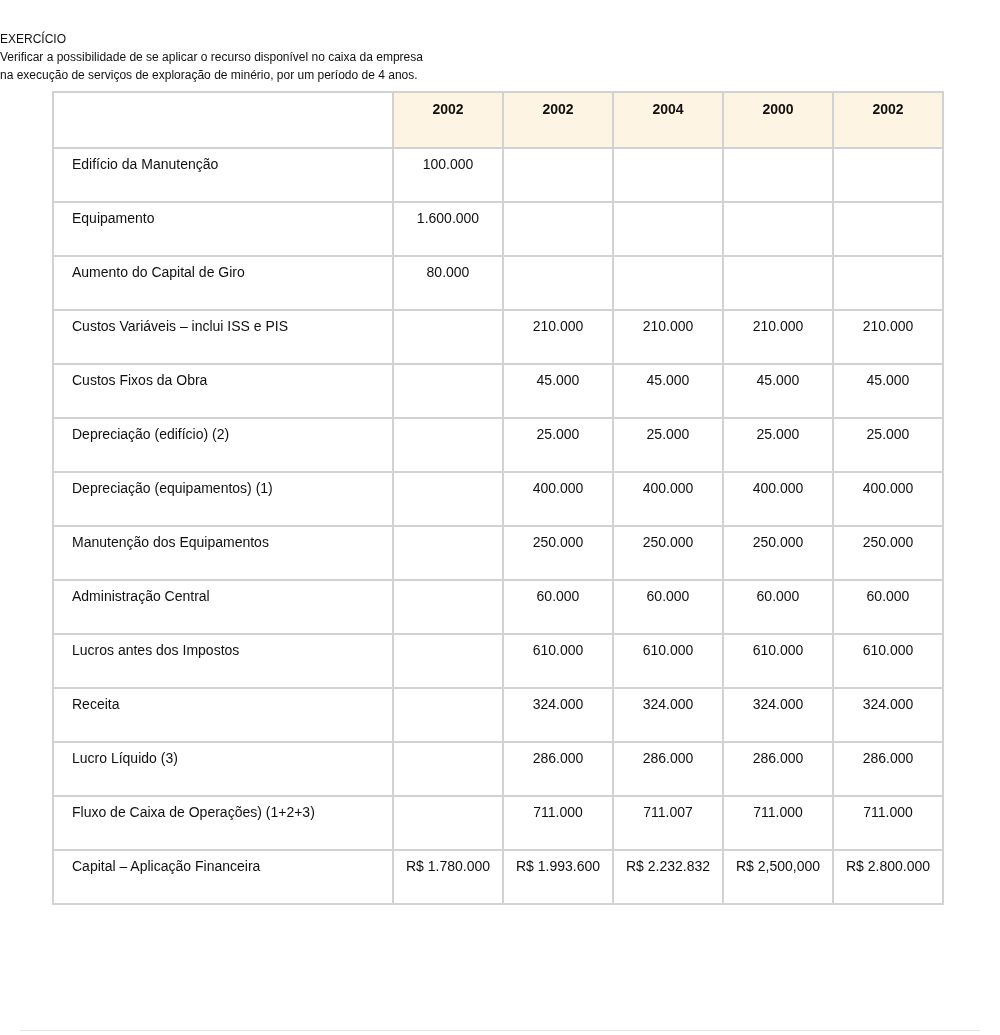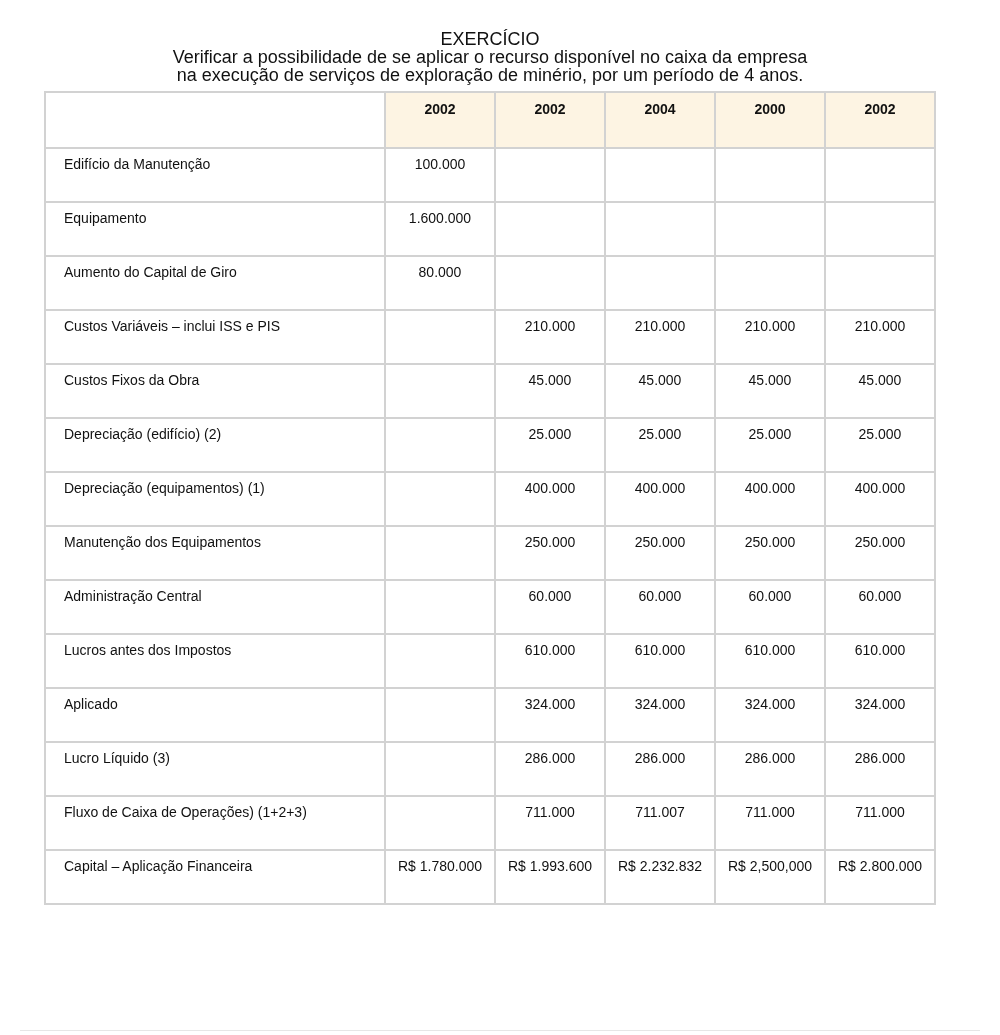--- a/index.html
+++ b/index.html
@@ -2,25 +2,25 @@
 <html><head>
 <meta charset="utf-8">
 <style>
   html, body { margin: 0; padding: 0; background: #ffffff; }
   body {
     width: 1000px; height: 1035px; position: relative; overflow: hidden;
     font-family: "Liberation Sans", sans-serif; color: #111;
   }
   .title-block {
     position: absolute; left: 0; top: 30px; width: 980px;
-    text-align: center; font-size: 18px; line-height: 18px;
+    font-size: 12px; line-height: 18px;
   }
   .title-block div { margin: 0; }
   .sheet {
-    position: absolute; left: 44px; top: 91px;
+    position: absolute; left: 52px; top: 91px;
     border-collapse: collapse;
     border: 2px solid #ec4899;
   }
   .sheet td, .sheet th {
     border: 2px solid #d2d2d2;
     height: 50px; vertical-align: top;
     font-size: 14px; padding: 7px 0 0 0;
     box-sizing: border-box;
   }
   .sheet th {
@@ -132,21 +132,21 @@
       </tr>
       <tr>
         <td class="label">Lucros antes dos Impostos</td>
         <td class="val"></td>
         <td class="val">610.000</td>
         <td class="val">610.000</td>
         <td class="val">610.000</td>
         <td class="val">610.000</td>
       </tr>
       <tr>
-        <td class="label">Aplicado</td>
+        <td class="label">Receita</td>
         <td class="val"></td>
         <td class="val">324.000</td>
         <td class="val">324.000</td>
         <td class="val">324.000</td>
         <td class="val">324.000</td>
       </tr>
       <tr>
         <td class="label">Lucro Líquido (3)</td>
         <td class="val"></td>
         <td class="val">286.000</td>

